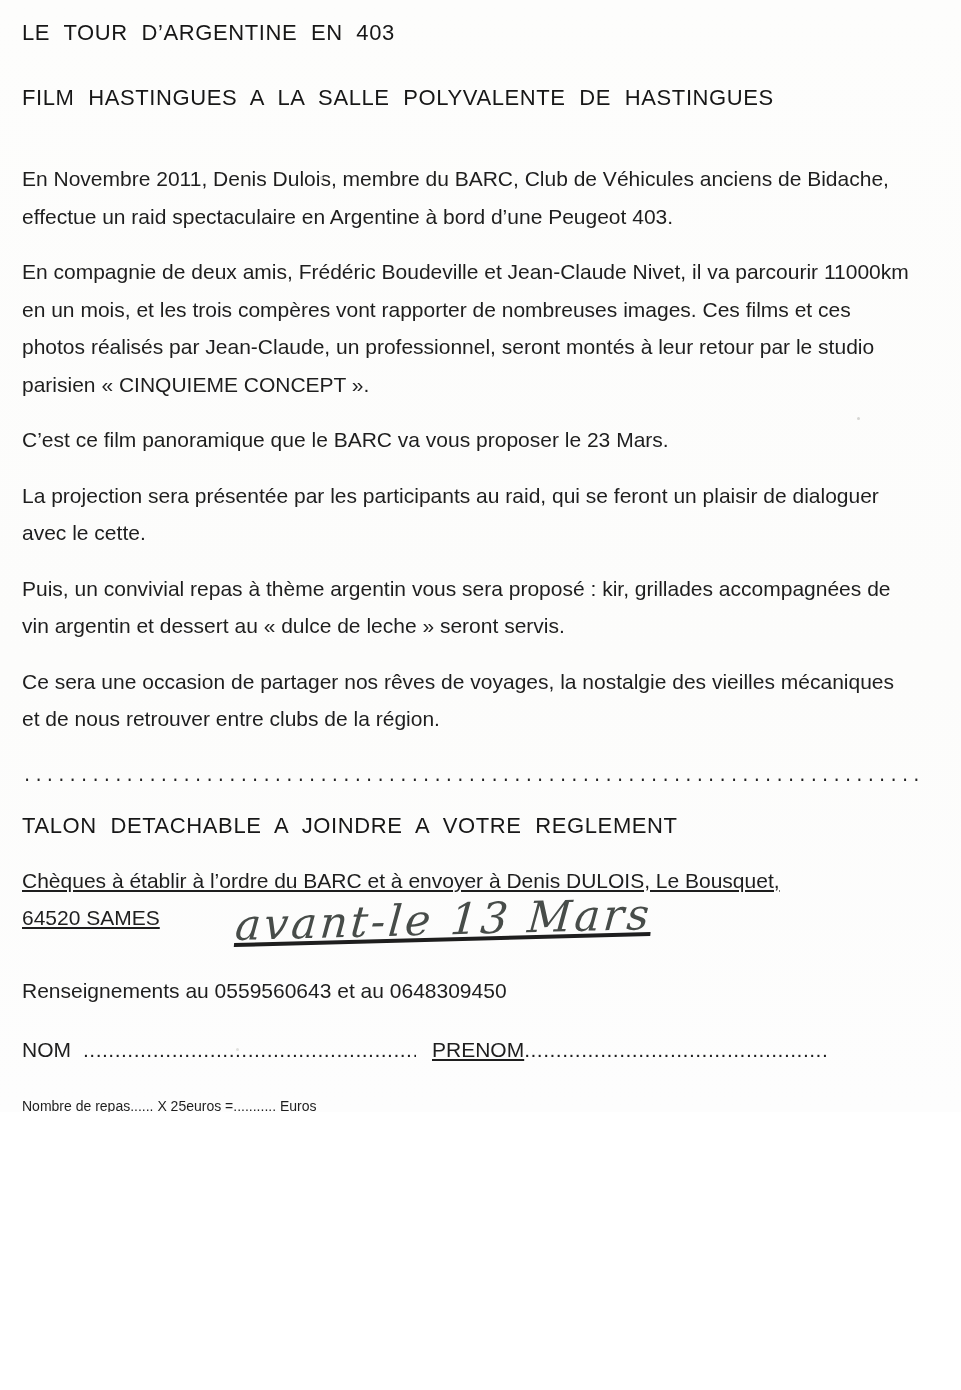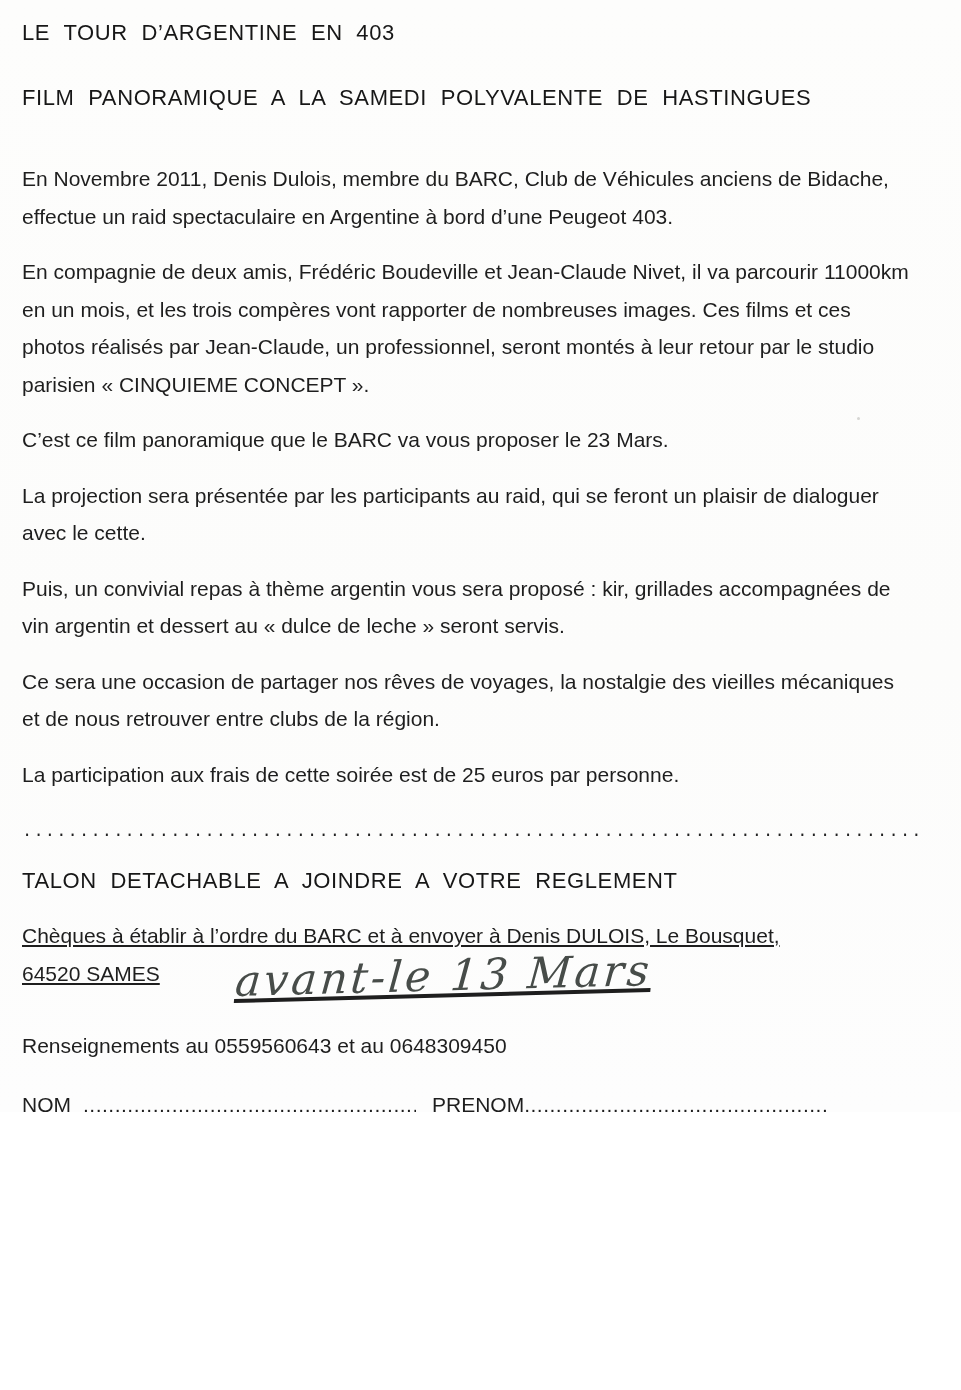--- a/index.html
+++ b/index.html
@@ -118,31 +118,30 @@
   .speck.s2 { left: 857px; top: 417px; width: 3px; height: 3px; }
   .speck.s3 { left: 236px; top: 1048px; width: 3px; height: 3px; background:#e0e0dd; }
 </style>
 </head>
 <body>
 
 <div class="page">
 
   <header>
     <div class="title-line">LE  TOUR  D’ARGENTINE EN  403</div>
-    <div class="title-line">FILM  PANORAMIQUE  A  LA  SAMEDI POLYVALENTE  DE  HASTINGUES</div>
+    <div class="title-line">FILM  HASTINGUES  A  LA  SALLE POLYVALENTE  DE  HASTINGUES</div>
   </header>
 
   <main class="body-block">
     <p class="para">En Novembre 2011, Denis Dulois, membre du BARC, Club de Véhicules anciens de Bidache, effectue un raid spectaculaire en Argentine à bord d’une Peugeot 403.</p>
     <p class="para">En compagnie de deux amis, Frédéric Boudeville et Jean-Claude Nivet, il va parcourir 11000km en un mois, et les trois compères vont rapporter de nombreuses images. Ces films et ces photos réalisés par Jean-Claude, un professionnel, seront montés à leur retour par le studio parisien « CINQUIEME CONCEPT ».</p>
     <p class="para">C’est ce film panoramique que le BARC va vous proposer le 23 Mars.</p>
     <p class="para">La projection sera présentée par les participants au raid, qui se feront un plaisir de dialoguer avec le cette.</p>
     <p class="para">Puis, un convivial repas à thème argentin vous sera proposé : kir, grillades accompagnées de vin argentin et dessert au « dulce de leche » seront servis.</p>
     <p class="para">Ce sera une occasion de partager nos rêves de voyages, la nostalgie des vieilles mécaniques et de nous retrouver entre clubs de la région.</p>
-    <p class="para">La participation aux frais de cette soirée est de 25 euros par personne.</p>
   </main>
 
   <div class="cut-line">......................................................................................................................................................................................................................................</div>
 
   <section>
     <div class="coupon-title">TALON  DETACHABLE  A  JOINDRE  A  VOTRE  REGLEMENT</div>
 
     <div class="cheques-para">
       <span>Chèques à établir à l’ordre du BARC et à envoyer à Denis DULOIS, Le Bousquet,</span>
       <div class="address-row">

